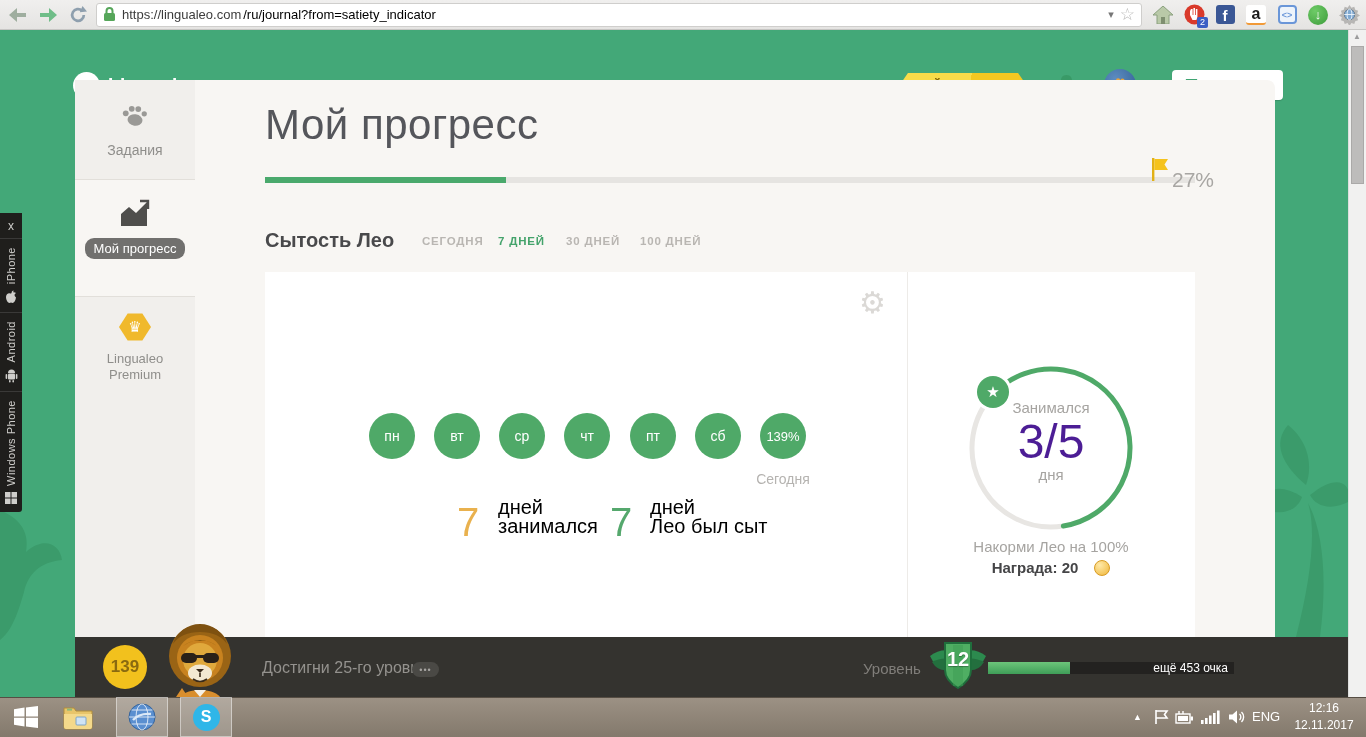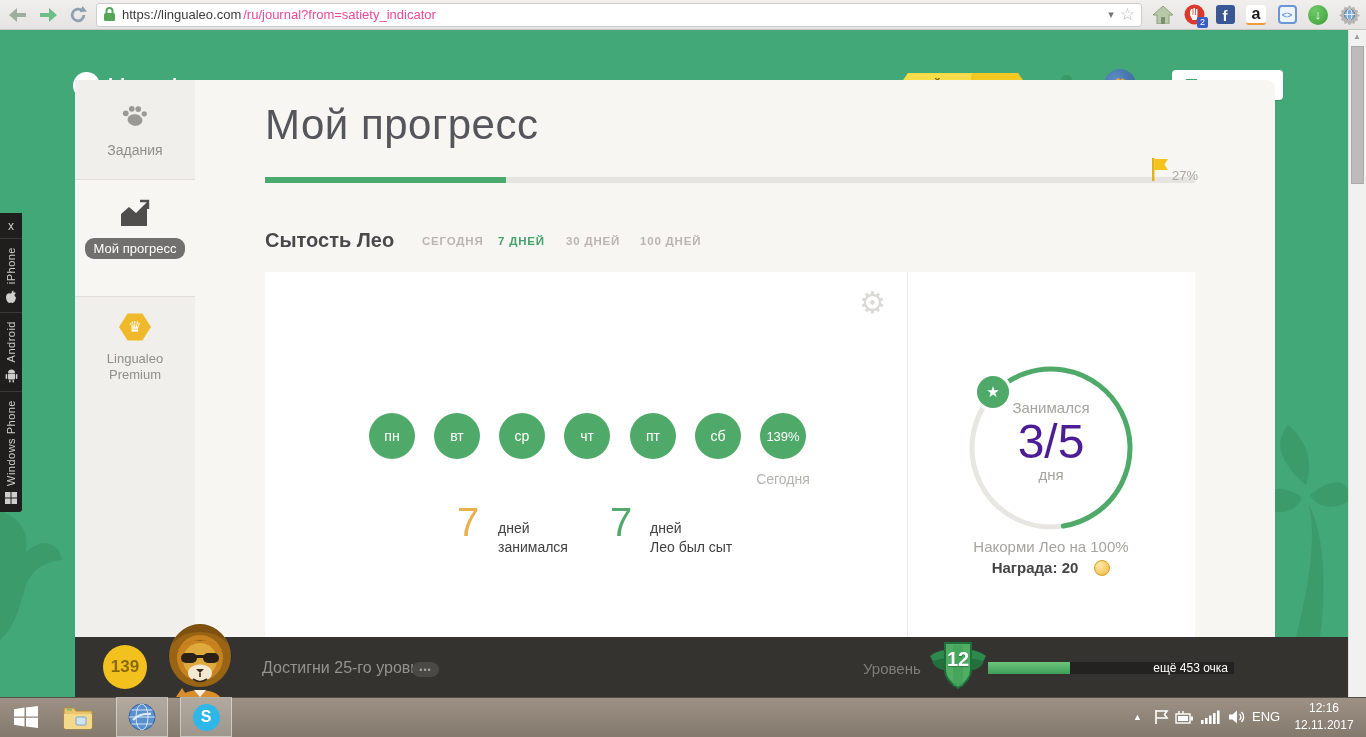--- a/index.html
+++ b/index.html
@@ -8,21 +8,21 @@
     font-family:"Liberation Sans","DejaVu Sans",sans-serif;background:#43a878;}
   .abs{position:absolute;}
 
   
   .browser-bar{left:0;top:0;width:1366px;height:30px;background:linear-gradient(#f0efee,#e5e4e2);
     border-bottom:1px solid #c7c6c4;display:flex;align-items:center;padding:0 6px;gap:6px;}
   .nav-btn{width:24px;height:22px;display:flex;align-items:center;justify-content:center;cursor:pointer;}
   .url-box{flex:0 0 1046px;height:24px;background:#fff;border:1px solid #cfcecc;border-radius:3px;
     display:flex;align-items:center;padding:0 6px;gap:6px;font-size:13px;}
   .url-host{color:#3c3c3c;}
-  .url-path{color:#ec4899;}
+  .url-path{color:#000000;}
   .ext-row{display:flex;align-items:center;gap:9px;margin-left:4px;}
   .ext{width:22px;height:22px;display:flex;align-items:center;justify-content:center;position:relative;cursor:pointer;}
   .fb-ic{width:19px;height:19px;background:#3a5795;border-radius:3px;color:#fff;font-weight:bold;
     font-size:15px;display:flex;align-items:flex-end;justify-content:center;line-height:17px;}
   .az-ic{width:20px;height:20px;background:#fff;border-radius:3px;color:#1a1a1a;font-weight:bold;
     font-size:16px;display:flex;align-items:center;justify-content:center;border-bottom:2px solid #f19a38;}
   .hand-badge{position:absolute;right:-3px;bottom:-2px;background:#3b5fc4;color:#fff;font-size:9px;
     padding:0 3px;border-radius:2px;line-height:11px;}
   .script-ic{width:19px;height:19px;border:2px solid #6a96d8;border-radius:4px;color:#6a96d8;
     font-size:9px;font-weight:bold;display:flex;align-items:center;justify-content:center;background:#eef4fb;}
@@ -63,35 +63,35 @@
   .sb-label{color:#8f8e8b;font-size:14px;text-align:center;}
   .sb-pill{background:#71706e;color:#fff;font-size:13px;border-radius:9px;padding:3px 9px;white-space:nowrap;}
   .hexagon{width:32px;height:28px;background:#f0b92c;display:flex;align-items:center;justify-content:center;
     clip-path:polygon(27% 2%,73% 2%,100% 50%,73% 98%,27% 98%,0 50%);color:#fff;font-size:15px;}
 
   
   .main-panel{left:195px;top:80px;width:1080px;height:557px;background:#f8f6f3;border-radius:0 8px 0 0;}
   .page-title{left:265px;top:101px;font-size:42px;font-weight:300;color:#55565b;letter-spacing:.5px;}
   .goal-track{left:265px;top:177px;width:930px;height:6px;background:#e6e4e1;}
   .goal-fill{left:265px;top:177px;width:241px;height:6px;background:#4aa96c;}
-  .goal-pct{left:1172px;top:168px;font-size:13px;color:#a8a6a3;}
+  .goal-pct{left:1172px;top:168px;font-size:21px;color:#a8a6a3;}
   .satiety-heading{left:265px;top:229px;font-size:20px;font-weight:bold;color:#49494b;}
   .satiety-tab{top:235px;font-size:11.5px;font-weight:bold;letter-spacing:.8px;color:#b9b6b2;cursor:pointer;}
   .satiety-tab.active{color:#44a36b;}
   .card{left:265px;top:272px;width:930px;height:365px;background:#fff;}
   .card-vsep{left:907px;top:272px;width:1px;height:365px;background:#edebe8;}
   .gear{left:859px;top:288px;font-size:30px;color:#dbd9d6;line-height:30px;cursor:pointer;}
   .day{top:413px;width:46px;height:46px;border-radius:50%;background:#4fa968;color:#fff;font-size:14px;
     display:flex;align-items:center;justify-content:center;}
   .day.pct{font-size:13px;}
   .today-label{left:743px;top:471px;width:80px;text-align:center;font-size:14px;color:#b5b3b0;}
   .stat-num{top:500px;font-size:40px;font-weight:300;}
   .stat-num.orange{color:#e9b14e;}
   .stat-num.green{color:#55a86d;}
-  .stat-text{top:519px;font-size:14px;color:#404040;line-height:19px;}
+  .stat-text{top:498px;font-size:20px;color:#000000;line-height:19px;}
   .ring-wrap{left:967px;top:364px;width:168px;height:168px;}
   .ring-badge{left:977px;top:376px;width:32px;height:32px;border-radius:50%;background:#4fa968;
     display:flex;align-items:center;justify-content:center;color:#fff;font-size:15px;
     box-shadow:0 0 0 3px #fff;}
   .ring-top{left:967px;top:399px;width:168px;text-align:center;font-size:15px;color:#a6a4a1;}
   .ring-value{left:967px;top:414px;width:168px;text-align:center;font-size:48px;font-weight:300;color:#4c1d95;}
   .ring-bottom{left:967px;top:466px;width:168px;text-align:center;font-size:15px;color:#a6a4a1;}
   .feed-hint{left:931px;top:538px;width:240px;text-align:center;font-size:15px;color:#a6a4a1;}
   .reward-row{left:931px;top:559px;width:240px;display:flex;align-items:center;justify-content:center;gap:16px;}
   .reward-label{font-size:15px;font-weight:bold;color:#454547;}

